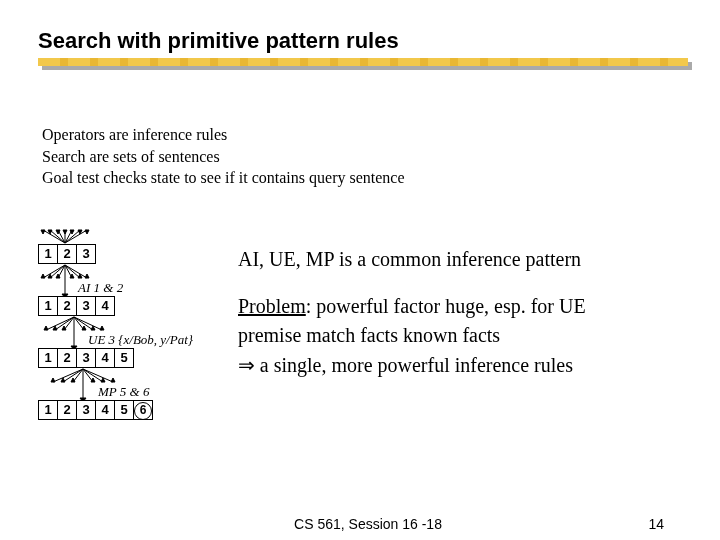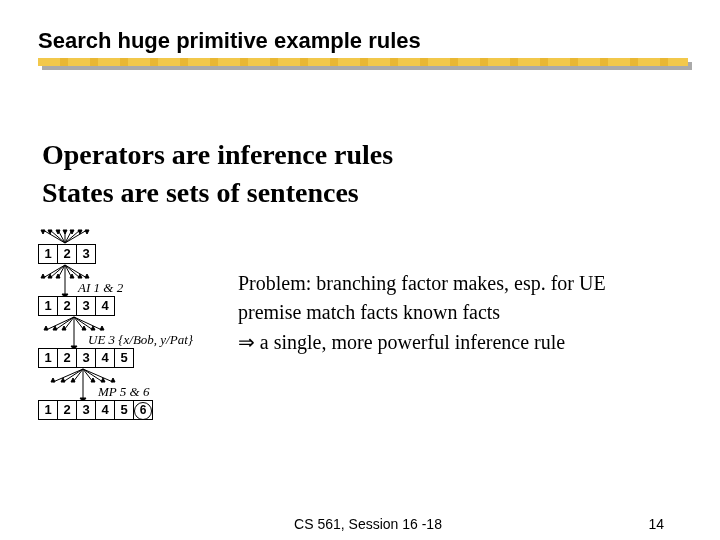--- a/index.html
+++ b/index.html
@@ -39,41 +39,40 @@
     background: #aaa;
   }
   .rule-main {
     position: absolute;
     top: 0; left: 0;
     width: 100%; height: 8px;
     background: repeating-linear-gradient(90deg,#f2c84b 0,#f2c84b 22px,#e9b733 22px,#e9b733 30px);
   }
   .body-list {
     position: absolute;
-    top: 136px;
+    top: 124px;
     left: 42px;
     font-family: "Times New Roman", serif;
-    font-size: 28px;
+    font-size: 16px;
     line-height: 1.35;
-    font-weight: bold;
   }
   .tree-wrap {
     position: absolute;
     top: 228px;
     left: 38px;
   }
   .right-col {
     position: absolute;
     top: 248px;
     left: 238px;
     font-family: "Times New Roman", serif;
     font-size: 20px;
   }
   .right-col .line { margin: 0 0 6px 0; }
-  .underline { }
+  .underline { text-decoration: underline; }
   .idea-cont { margin-left: 48px; }
   .arrow-line { margin-left: 76px; }
   .node-box {
     display: inline-flex;
     border: 1px solid #000;
     font-family: Arial, sans-serif;
     font-weight: bold;
     font-size: 13px;
     height: 18px;
     line-height: 18px;
@@ -120,30 +119,31 @@
   .page-num {
     position: absolute;
     right: 56px;
   }
 </style>
 </head>
 <body>
 
 <div class="slide">
 
-  <div class="title">Search huge primitive example rules</div>
+  <div class="title">Search with primitive pattern rules</div>
 
   <div class="rule-line">
     <div class="rule-shadow"></div>
     <div class="rule-main"></div>
   </div>
 
   <div class="body-list">
     <div>Operators are inference rules</div>
-    <div>States are sets of sentences</div>
+    <div>Search are sets of sentences</div>
+    <div>Goal test checks state to see if it contains query sentence</div>
   </div>
 
   <div class="tree-wrap">
 
     
     <svg class="fan" width="180" height="16">
       <g stroke="#000" stroke-width="1">
         <line x1="5" y1="2" x2="27" y2="15"></line>
         <line x1="12" y1="2" x2="27" y2="15"></line>
         <line x1="20" y1="2" x2="27" y2="15"></line>
@@ -248,25 +248,26 @@
       <span class="cell">1</span>
       <span class="cell">2</span>
       <span class="cell">3</span>
       <span class="cell">4</span>
       <span class="cell">5</span>
       <span class="cell" style="border-right:none;"><span class="circled">6</span></span>
     </div>
   </div>
 
   <div class="right-col">
+    <p class="line">AI, UE, MP is a common inference pattern</p>
     <p class="line" style="margin-top:24px">
-      <span class="underline">Problem</span><span>: branching factor makes, esp. for UE</span>
+      <span class="underline">Problem</span><span>: powerful factor huge, esp. for UE</span>
     </p>
     <p class="line idea-cont">premise match facts known facts</p>
-    <p class="line arrow-line">⇒ a single, more powerful inference rule</p>
+    <p class="line arrow-line">⇒ a single, more powerful inference rules</p>
   </div>
 
   <div class="footer">
     <div class="footer-center">CS 561,  Session 16 -18</div>
     <div class="page-num">14</div>
   </div>
 
 </div>
 
 </body></html>

